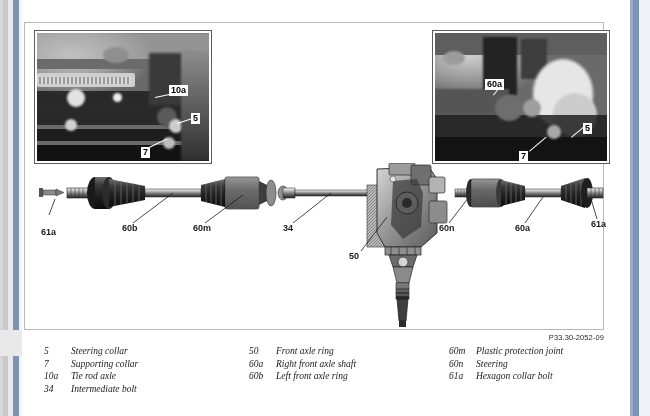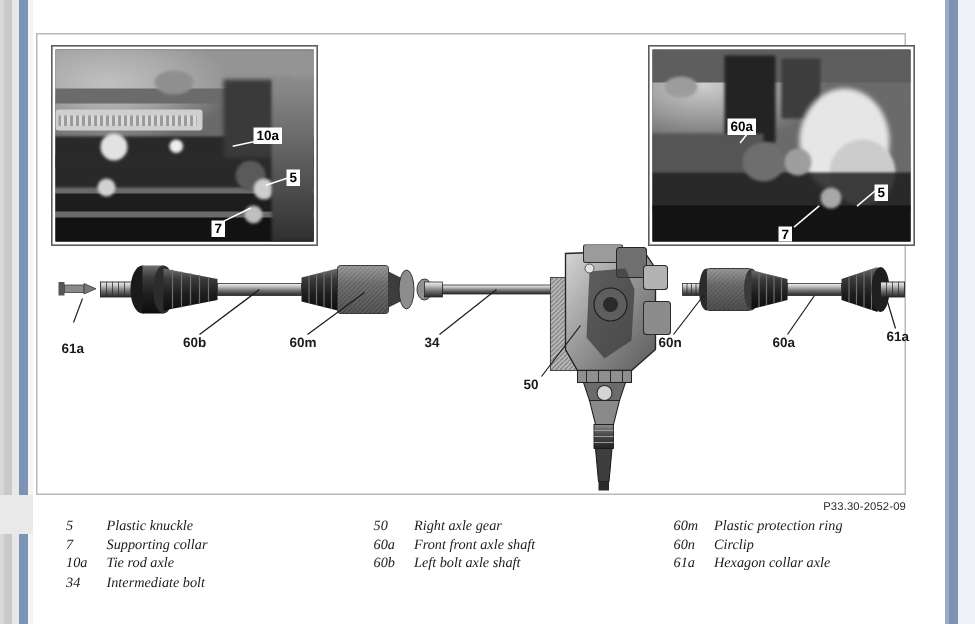--- a/index.html
+++ b/index.html
@@ -435,63 +435,63 @@
       </div>
     </div>
 
     <div class="partno">P33.30-2052-09</div>
 
     <div class="legend">
 
       <div class="legend-col legend-col-1">
         <div class="legend-row">
           <span class="legend-key">5</span>
-          <span class="legend-val">Plastic knuckle</span>
+          <span class="legend-val">Steering collar</span>
         </div>
         <div class="legend-row">
           <span class="legend-key">7</span>
           <span class="legend-val">Supporting collar</span>
         </div>
         <div class="legend-row">
           <span class="legend-key">10a</span>
           <span class="legend-val">Tie rod axle</span>
         </div>
         <div class="legend-row">
           <span class="legend-key">34</span>
           <span class="legend-val">Intermediate bolt</span>
         </div>
       </div>
 
       <div class="legend-col legend-col-2">
         <div class="legend-row">
           <span class="legend-key">50</span>
-          <span class="legend-val">Right axle gear</span>
+          <span class="legend-val">Front axle ring</span>
         </div>
         <div class="legend-row">
           <span class="legend-key">60a</span>
-          <span class="legend-val">Front front axle shaft</span>
+          <span class="legend-val">Right front axle shaft</span>
         </div>
         <div class="legend-row">
           <span class="legend-key">60b</span>
-          <span class="legend-val">Left bolt axle shaft</span>
+          <span class="legend-val">Left front axle ring</span>
         </div>
       </div>
 
       <div class="legend-col legend-col-3">
         <div class="legend-row">
           <span class="legend-key">60m</span>
-          <span class="legend-val">Plastic protection ring</span>
+          <span class="legend-val">Plastic protection joint</span>
         </div>
         <div class="legend-row">
           <span class="legend-key">60n</span>
-          <span class="legend-val">Circlip</span>
+          <span class="legend-val">Steering</span>
         </div>
         <div class="legend-row">
           <span class="legend-key">61a</span>
-          <span class="legend-val">Hexagon collar axle</span>
+          <span class="legend-val">Hexagon collar bolt</span>
         </div>
       </div>
 
     </div>
   </div>
 
   <div class="gutter-right"></div>
 
 </div>
 

